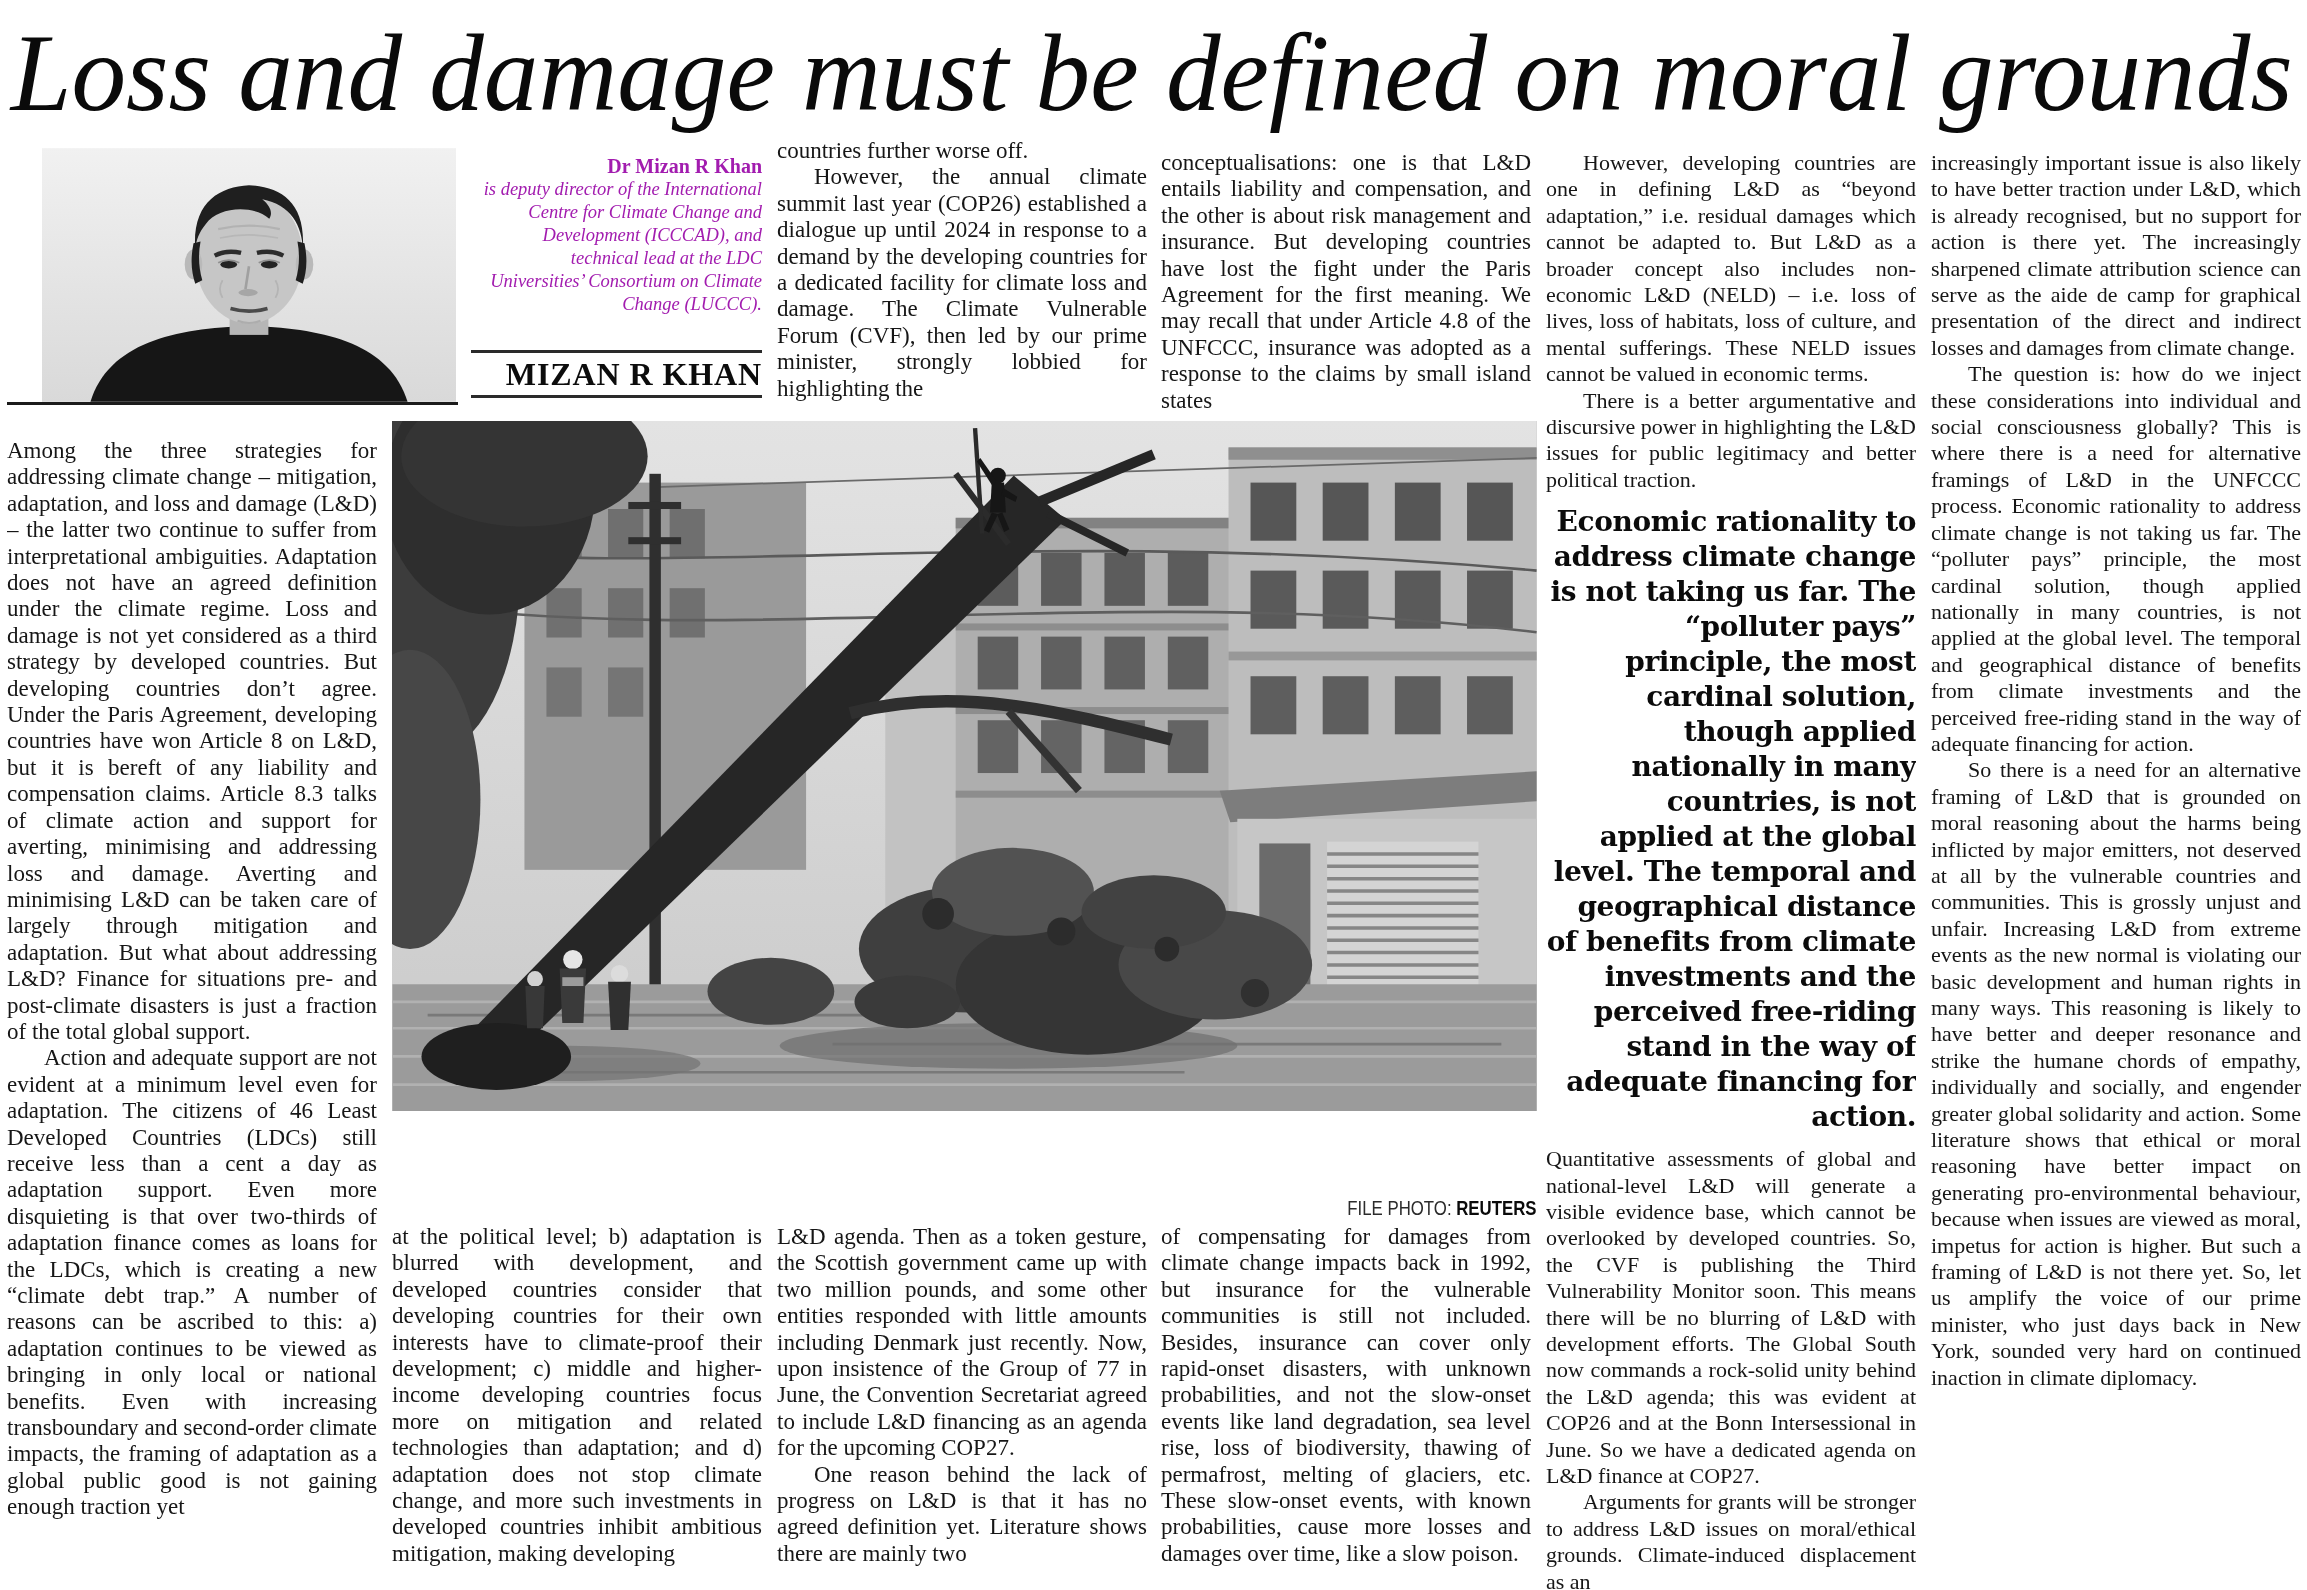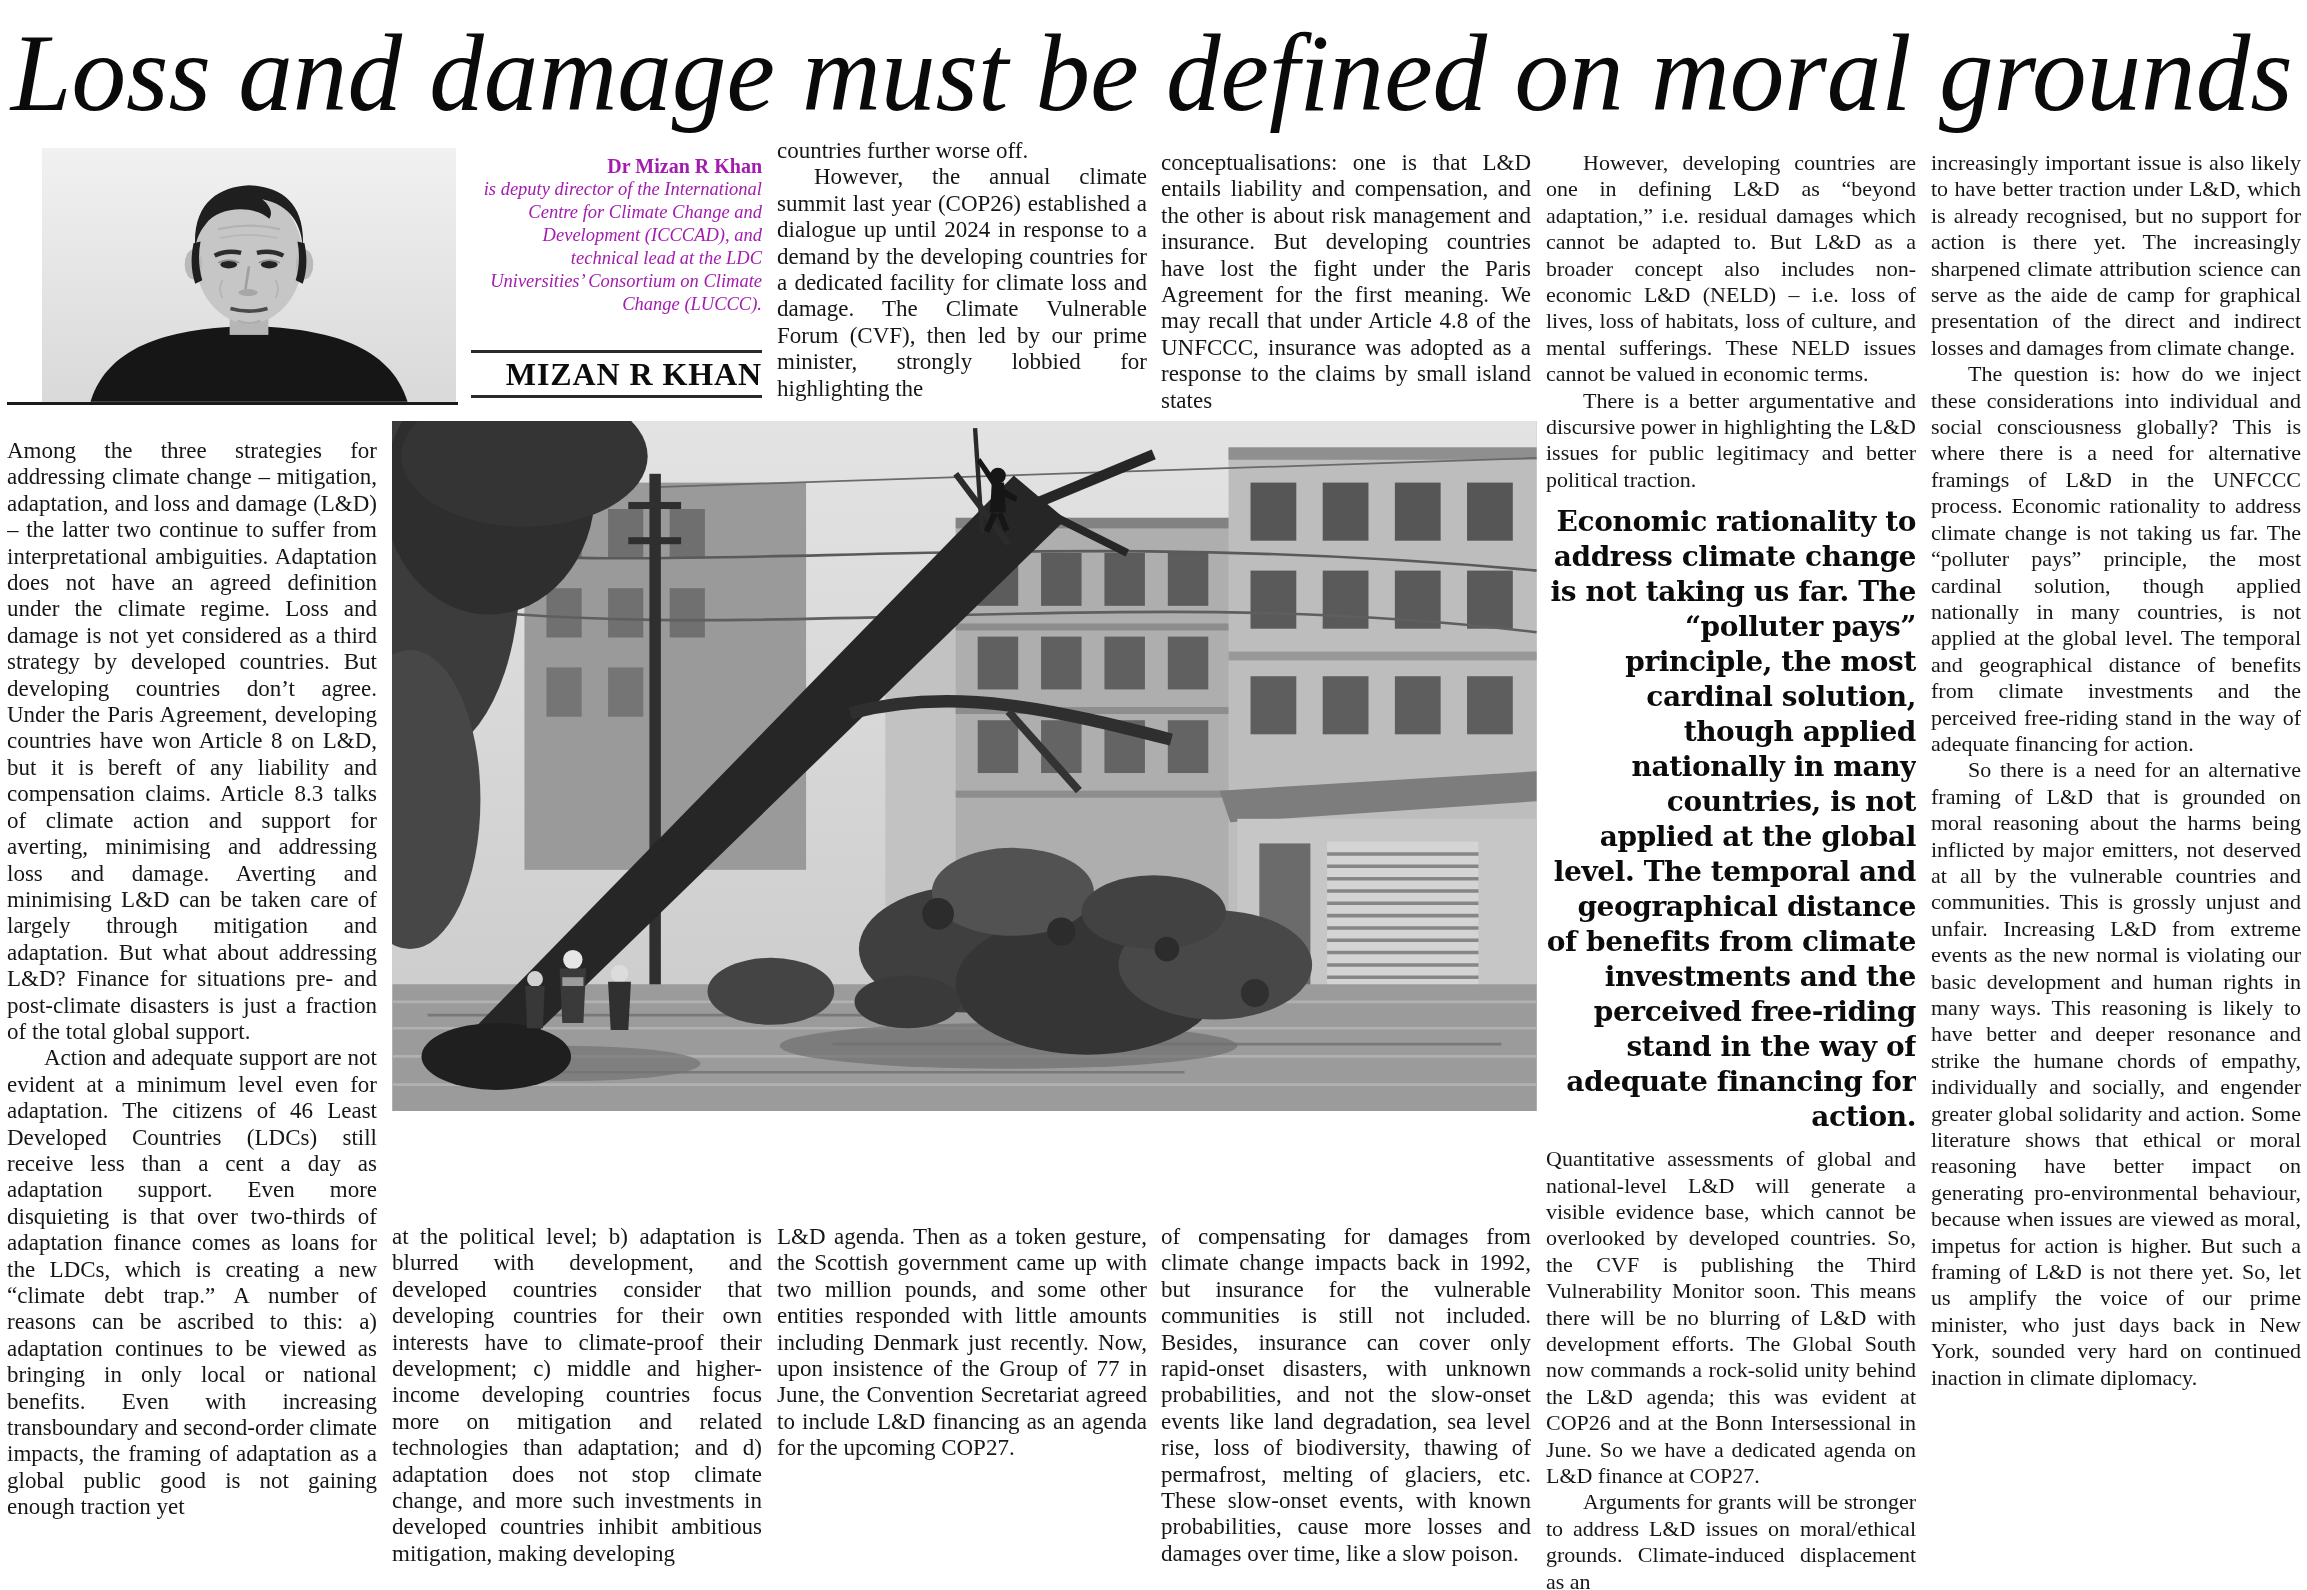--- a/index.html
+++ b/index.html
@@ -294,25 +294,29 @@
         <path d="M190,622 L220,622 L217,684 L193,684 Z" fill="#3a3a3a"></path>
         <rect x="193" y="632" width="24" height="10" fill="#9b9b9b"></rect>
         <circle cx="258" cy="628" r="10" fill="#dcdcdc"></circle>
         <path d="M245,637 L271,637 L268,692 L248,692 Z" fill="#303030"></path>
         <circle cx="162" cy="634" r="9" fill="#d2d2d2"></circle>
         <path d="M151,642 L173,642 L171,690 L153,690 Z" fill="#383838"></path>
       </g>
     </svg>
   </div>
 
+  <div class="credit">
+    <span class="credit-inner"><span class="credit-label">FILE PHOTO:</span> <span class="credit-agency">REUTERS</span></span>
+  </div>
 
   <div class="bodycol" id="col2b">
     <p>at the political level; b) adaptation is blurred with development, and developed countries consider that developing countries for their own interests have to climate-proof their development; c) middle and higher-income developing countries focus more on mitigation and related technologies than adaptation; and d) adaptation does not stop climate change, and more such investments in developed countries inhibit ambitious mitigation, making developing</p>
   </div>
   <div class="bodycol" id="col3b">
     <p>L&amp;D agenda. Then as a token gesture, the Scottish government came up with two million pounds, and some other entities responded with little amounts including Denmark just recently. Now, upon insistence of the Group of 77 in June, the Convention Secretariat agreed to include L&amp;D financing as an agenda for the upcoming COP27.</p>
+    <p class="ind">One reason behind the lack of progress on L&amp;D is that it has no agreed definition yet. Literature shows there are mainly two</p>
   </div>
   <div class="bodycol" id="col4b">
     <p>of compensating for damages from climate change impacts back in 1992, but insurance for the vulnerable communities is still not included. Besides, insurance can cover only rapid-onset disasters, with unknown probabilities, and not the slow-onset events like land degradation, sea level rise, loss of biodiversity, thawing of permafrost, melting of glaciers, etc. These slow-onset events, with known probabilities, cause more losses and damages over time, like a slow poison.</p>
   </div>
 
 </div>
 
 
 </body></html>

